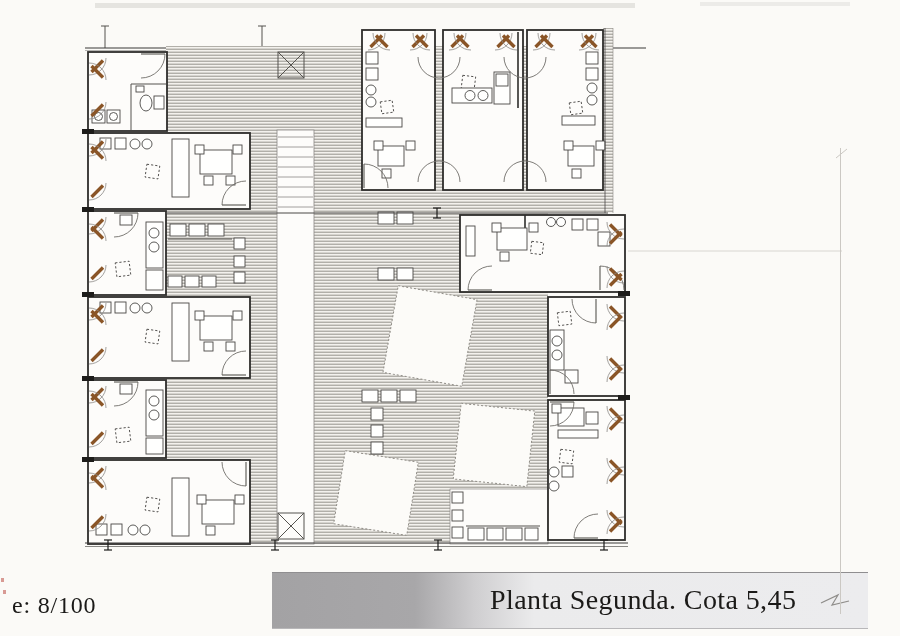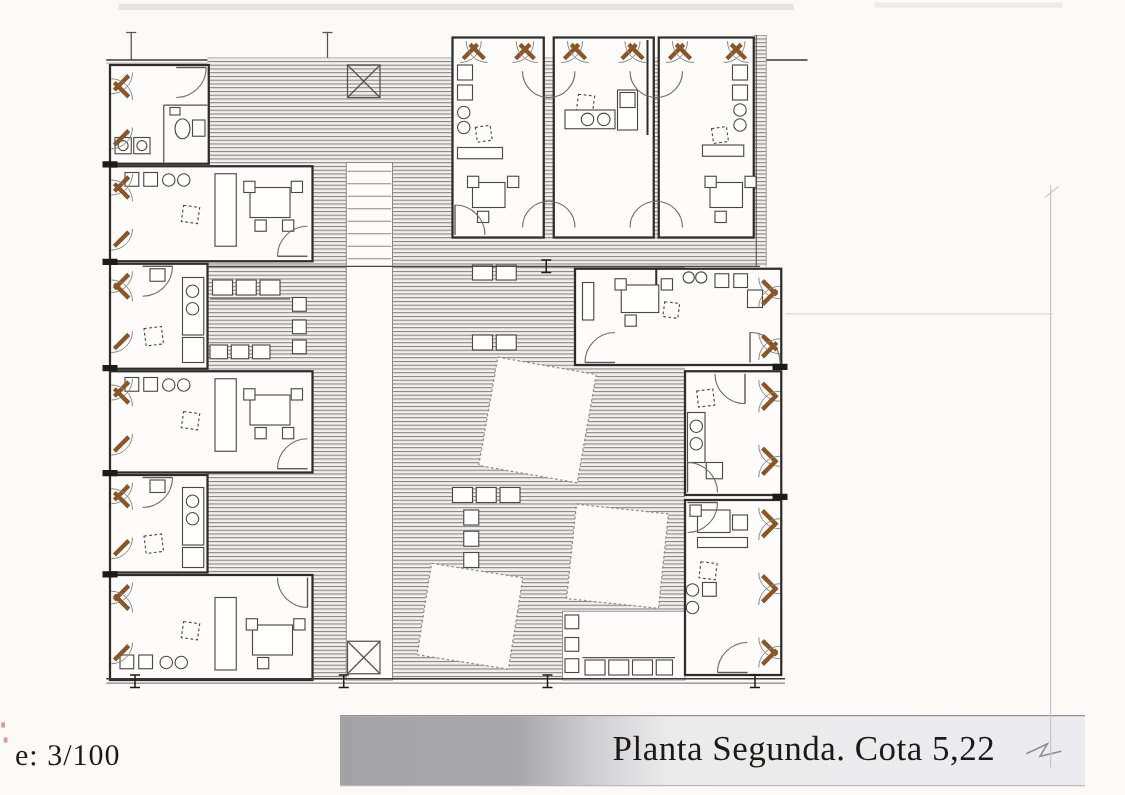--- a/index.html
+++ b/index.html
@@ -402,23 +402,23 @@
       <rect class="jbar" x="618" y="395" width="12" height="5"></rect>
       <use href="#tickv" transform="translate(108,545)"></use>
       <use href="#tickv" transform="translate(275,545)"></use>
       <use href="#tickv" transform="translate(438,545)"></use>
       <use href="#tickv" transform="translate(604,545)"></use>
       <use href="#tickv" transform="translate(437,213)"></use>
     </g>
   </svg>
 
   <div class="titlebar">
-    <span class="sheet-title">Planta Segunda. Cota 5,22</span>
+    <span class="sheet-title">Planta Segunda. Cota 5,45</span>
     <svg class="zigzag" width="34" height="18" viewBox="0 0 34 18">
       <path d="M1,11 L18,3 L12,13 L29,9" fill="none" stroke="#8f8d8a" stroke-width="1.2"></path>
     </svg>
   </div>
 
   <div class="paper-edge"></div>
 
-  <div class="scale-label">e: 3/100</div>
+  <div class="scale-label">e: 8/100</div>
 
 </div>
 
 </body></html>

